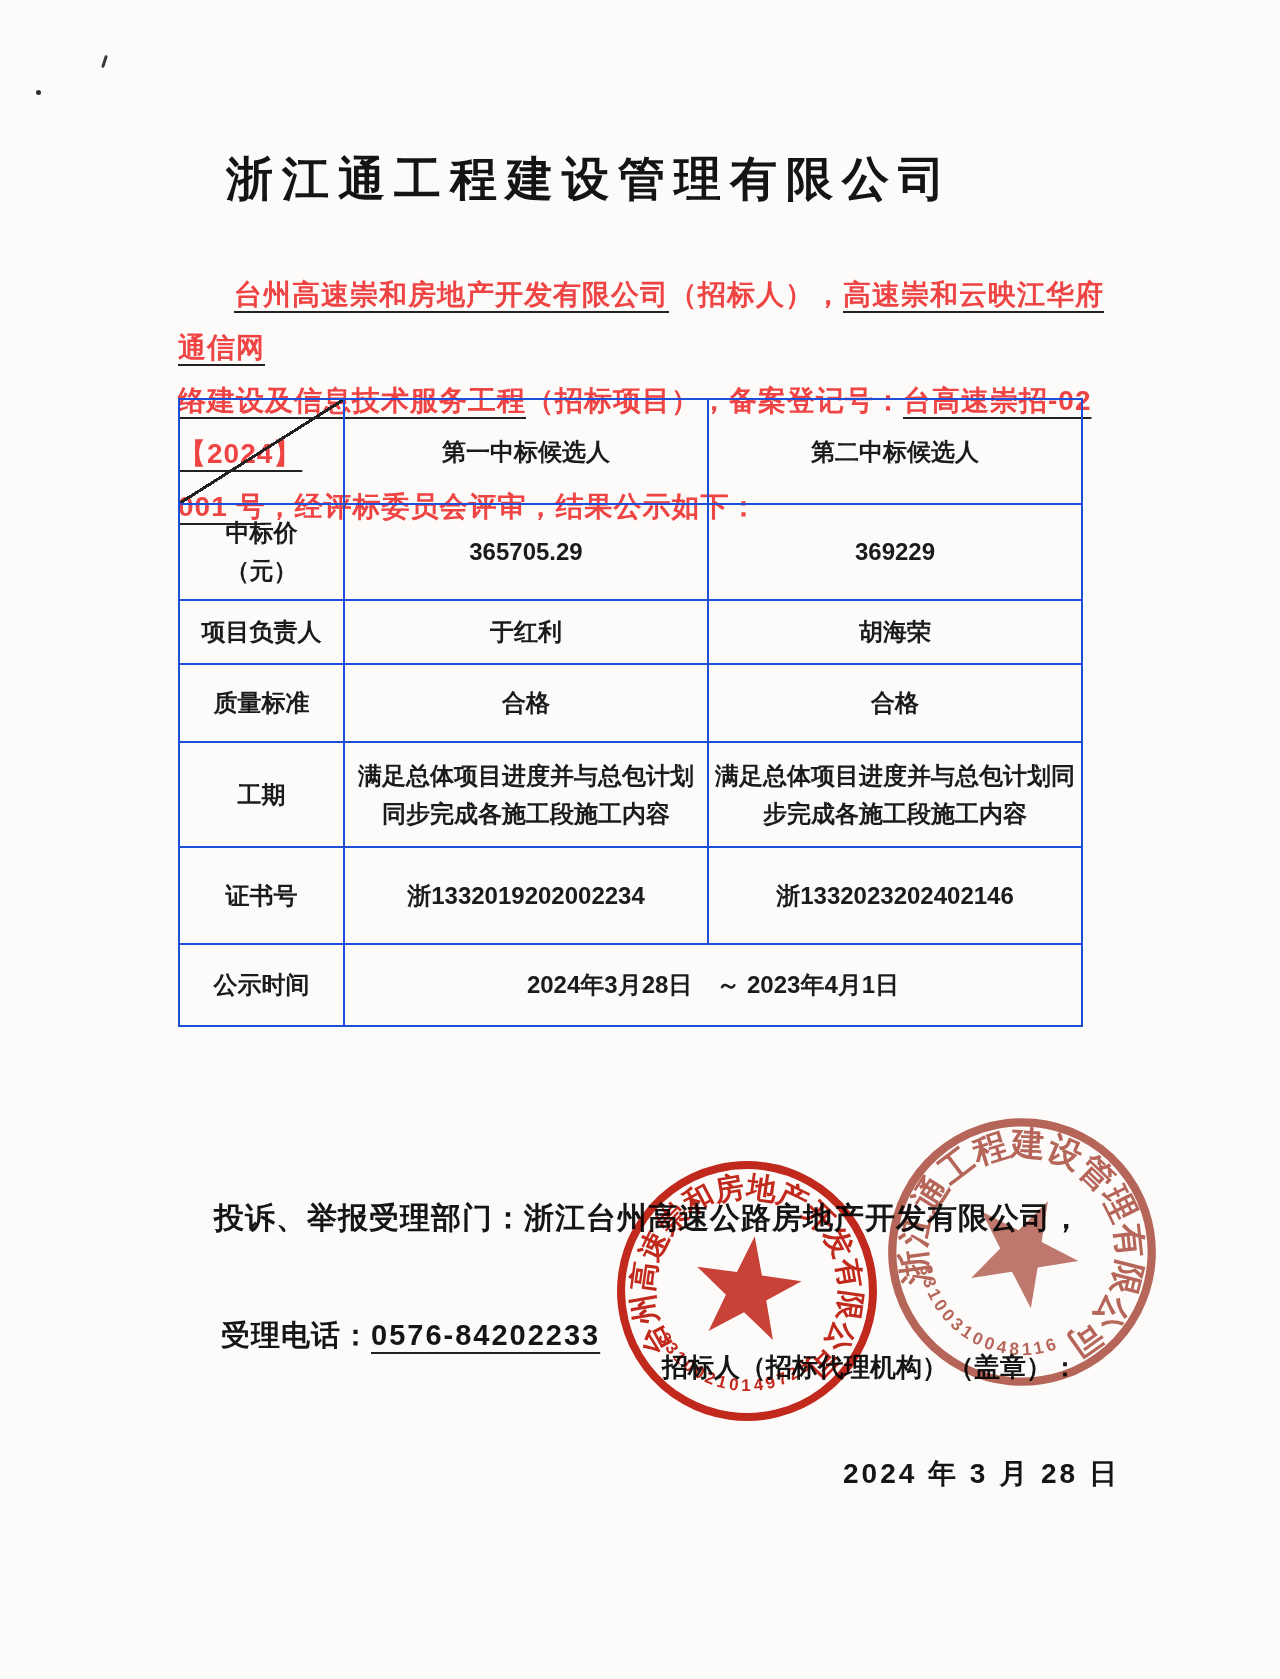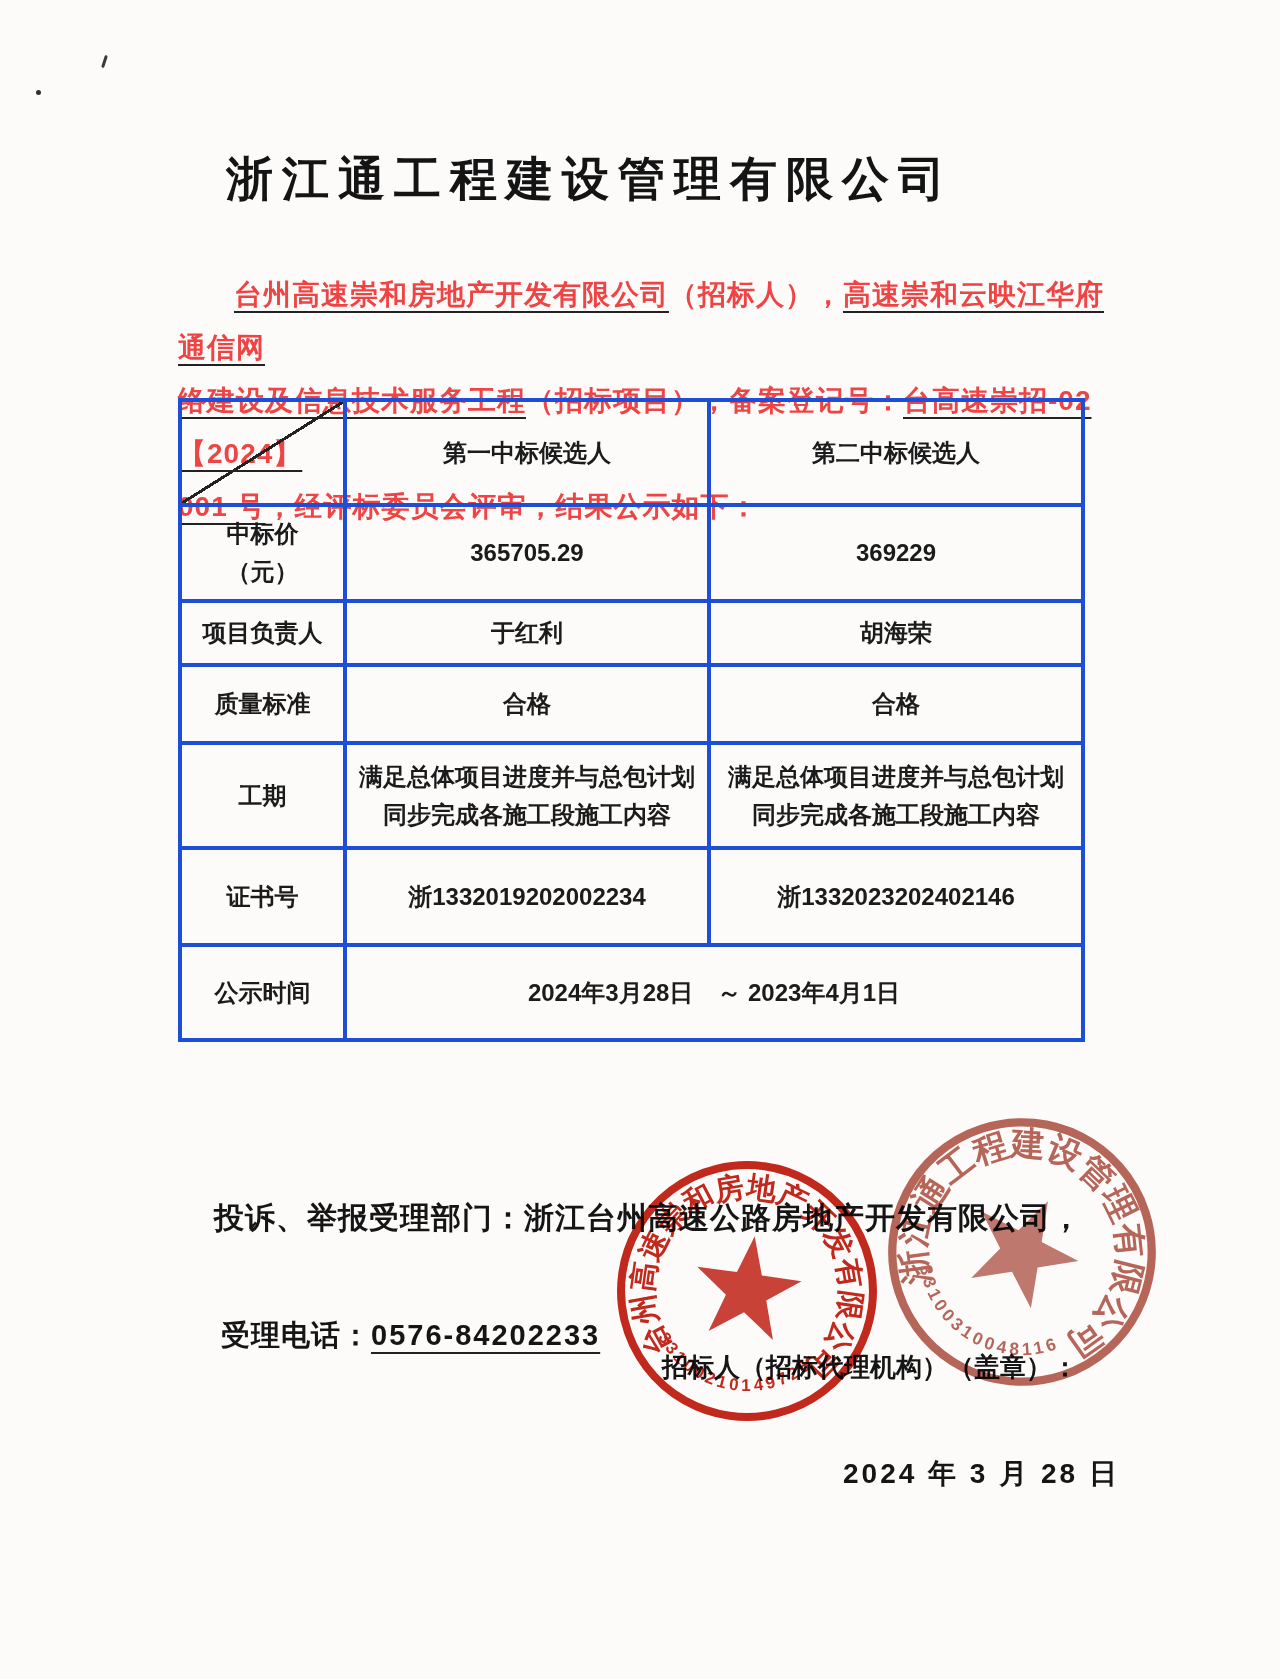--- a/index.html
+++ b/index.html
@@ -41,21 +41,21 @@
     text-decoration-thickness:2px;
     text-underline-offset:7px;
     text-decoration-color:#222;
   }
   table.main{
     position:absolute;left:178px;top:398px;width:903px;
     border-collapse:collapse;table-layout:fixed;
     background:transparent;
   }
   table.main td{
-    border:4px solid #1d4ed8;
+    border:2px solid #1d4ed8;
     text-align:center;vertical-align:middle;
     font-size:24px;font-weight:bold;color:#1b1b1b;
     padding:2px 6px;line-height:38px;
   }
   td.diag{
     background:linear-gradient(to bottom right,
       transparent calc(50% - 1.5px), #222 calc(50% - 1.5px),
       #222 calc(50% + 1.5px), transparent calc(50% + 1.5px));
   }
   .footer-line{position:absolute;font-weight:bold;color:#151515;}
@@ -121,21 +121,21 @@
     <tr style="height:105px">
       <td>工期</td>
       <td>满足总体项目进度并与总包计划同步完成各施工段施工内容</td>
       <td>满足总体项目进度并与总包计划同步完成各施工段施工内容</td>
     </tr>
     <tr style="height:97px">
       <td>证书号</td>
       <td>浙1332019202002234</td>
       <td>浙1332023202402146</td>
     </tr>
-    <tr style="height:95px">
+    <tr style="height:82px">
       <td>公示时间</td>
       <td colspan="2">2024年3月28日　～  2023年4月1日</td>
     </tr>
   </tbody>
     </table>
 
   <div class="footer-line complaint">投诉、举报受理部门：浙江台州高速公路房地产开发有限公司，</div>
 
   <div class="footer-line phone">
     <span>受理电话：</span><span class="u num">0576-84202233</span>

